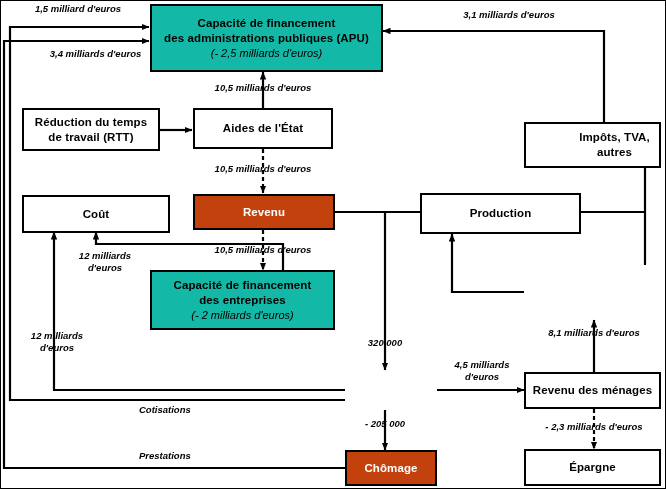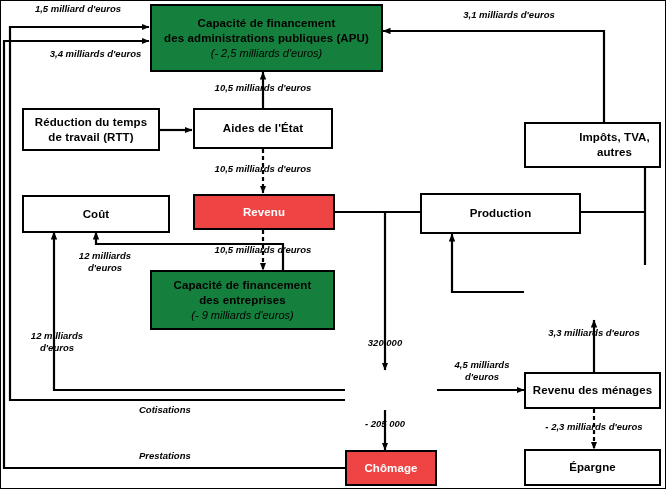--- a/index.html
+++ b/index.html
@@ -4,22 +4,22 @@
 <style>
   html,body{margin:0;padding:0;background:#fff;}
   body{width:666px;height:489px;font-family:"Liberation Sans",sans-serif;}
   #stage{position:relative;width:666px;height:489px;overflow:hidden;background:#fff;}
   svg{position:absolute;left:0;top:0;}
   .box{position:absolute;box-sizing:border-box;border:2px solid #000;display:flex;
        flex-direction:column;align-items:center;justify-content:center;text-align:center;}
   .box .ttl{font-weight:bold;font-size:11.5px;color:#000;line-height:15px;letter-spacing:.1px;}
   .box .sub{font-style:italic;font-size:11px;color:#000;line-height:15px;}
   .box.white{background:#ffffff;}
-  .box.gray{background:#15803d;}
-  .box.dark{background:#ef4444;}
+  .box.gray{background:#14b8a6;}
+  .box.dark{background:#c2410c;}
   .box.dark .ttl{color:#ffffff;}
   .lbl{position:absolute;font-style:italic;font-weight:bold;font-size:9.5px;color:#000;
        line-height:12px;white-space:pre-line;text-align:center;}
   .frame{position:absolute;left:0;top:0;width:666px;height:489px;
          box-sizing:border-box;border:1px solid #000;}
 </style>
 </head>
 <body>
 
 <div id="stage">
@@ -102,21 +102,21 @@
     <div class="ttl" style="white-space: pre-line;">Revenu</div>
   </div>
 
   <div class="box white" style="left:420px;top:193px;width:161px;height:41px;">
     <div class="ttl" style="white-space: pre-line;">Production</div>
   </div>
 
   <div class="box gray" style="left:150px;top:270px;width:185px;height:60px;">
     <div class="ttl" style="white-space: pre-line;">Capacité de financement
 des entreprises</div>
-    <div class="sub">(- 9 milliards d'euros)</div>
+    <div class="sub">(- 2 milliards d'euros)</div>
   </div>
 
 
 
   <div class="box white" style="left:524px;top:372px;width:137px;height:37px;">
     <div class="ttl" style="white-space: pre-line;">Revenu des ménages</div>
   </div>
 
   <div class="box dark" style="left:345px;top:450px;width:92px;height:36px;">
     <div class="ttl" style="white-space: pre-line;">Chômage</div>
@@ -144,21 +144,21 @@
   <div class="lbl" style="left: 18px; top: 330px; width: 78px; white-space: pre-line;">12 milliards
 d'euros</div>
 
   <div class="lbl" style="left: 350px; top: 337px; width: 70px; white-space: pre-line;">320 000</div>
 
   <div class="lbl" style="left: 350px; top: 418px; width: 70px; white-space: pre-line;">- 205 000</div>
 
   <div class="lbl" style="left: 447px; top: 359px; width: 70px; white-space: pre-line;">4,5 milliards
 d'euros</div>
 
-  <div class="lbl" style="left: 530px; top: 327px; width: 128px; white-space: pre-line;">3,3 milliards d'euros</div>
+  <div class="lbl" style="left: 530px; top: 327px; width: 128px; white-space: pre-line;">8,1 milliards d'euros</div>
 
   <div class="lbl" style="left: 530px; top: 421px; width: 128px; white-space: pre-line;">- 2,3 milliards d'euros</div>
 
   <div class="lbl" style="left: 139px; top: 404px; width: 100px; text-align: left; white-space: pre-line;">Cotisations</div>
 
   <div class="lbl" style="left: 139px; top: 450px; width: 100px; text-align: left; white-space: pre-line;">Prestations</div>
 
 </div>
 
 </body></html>

